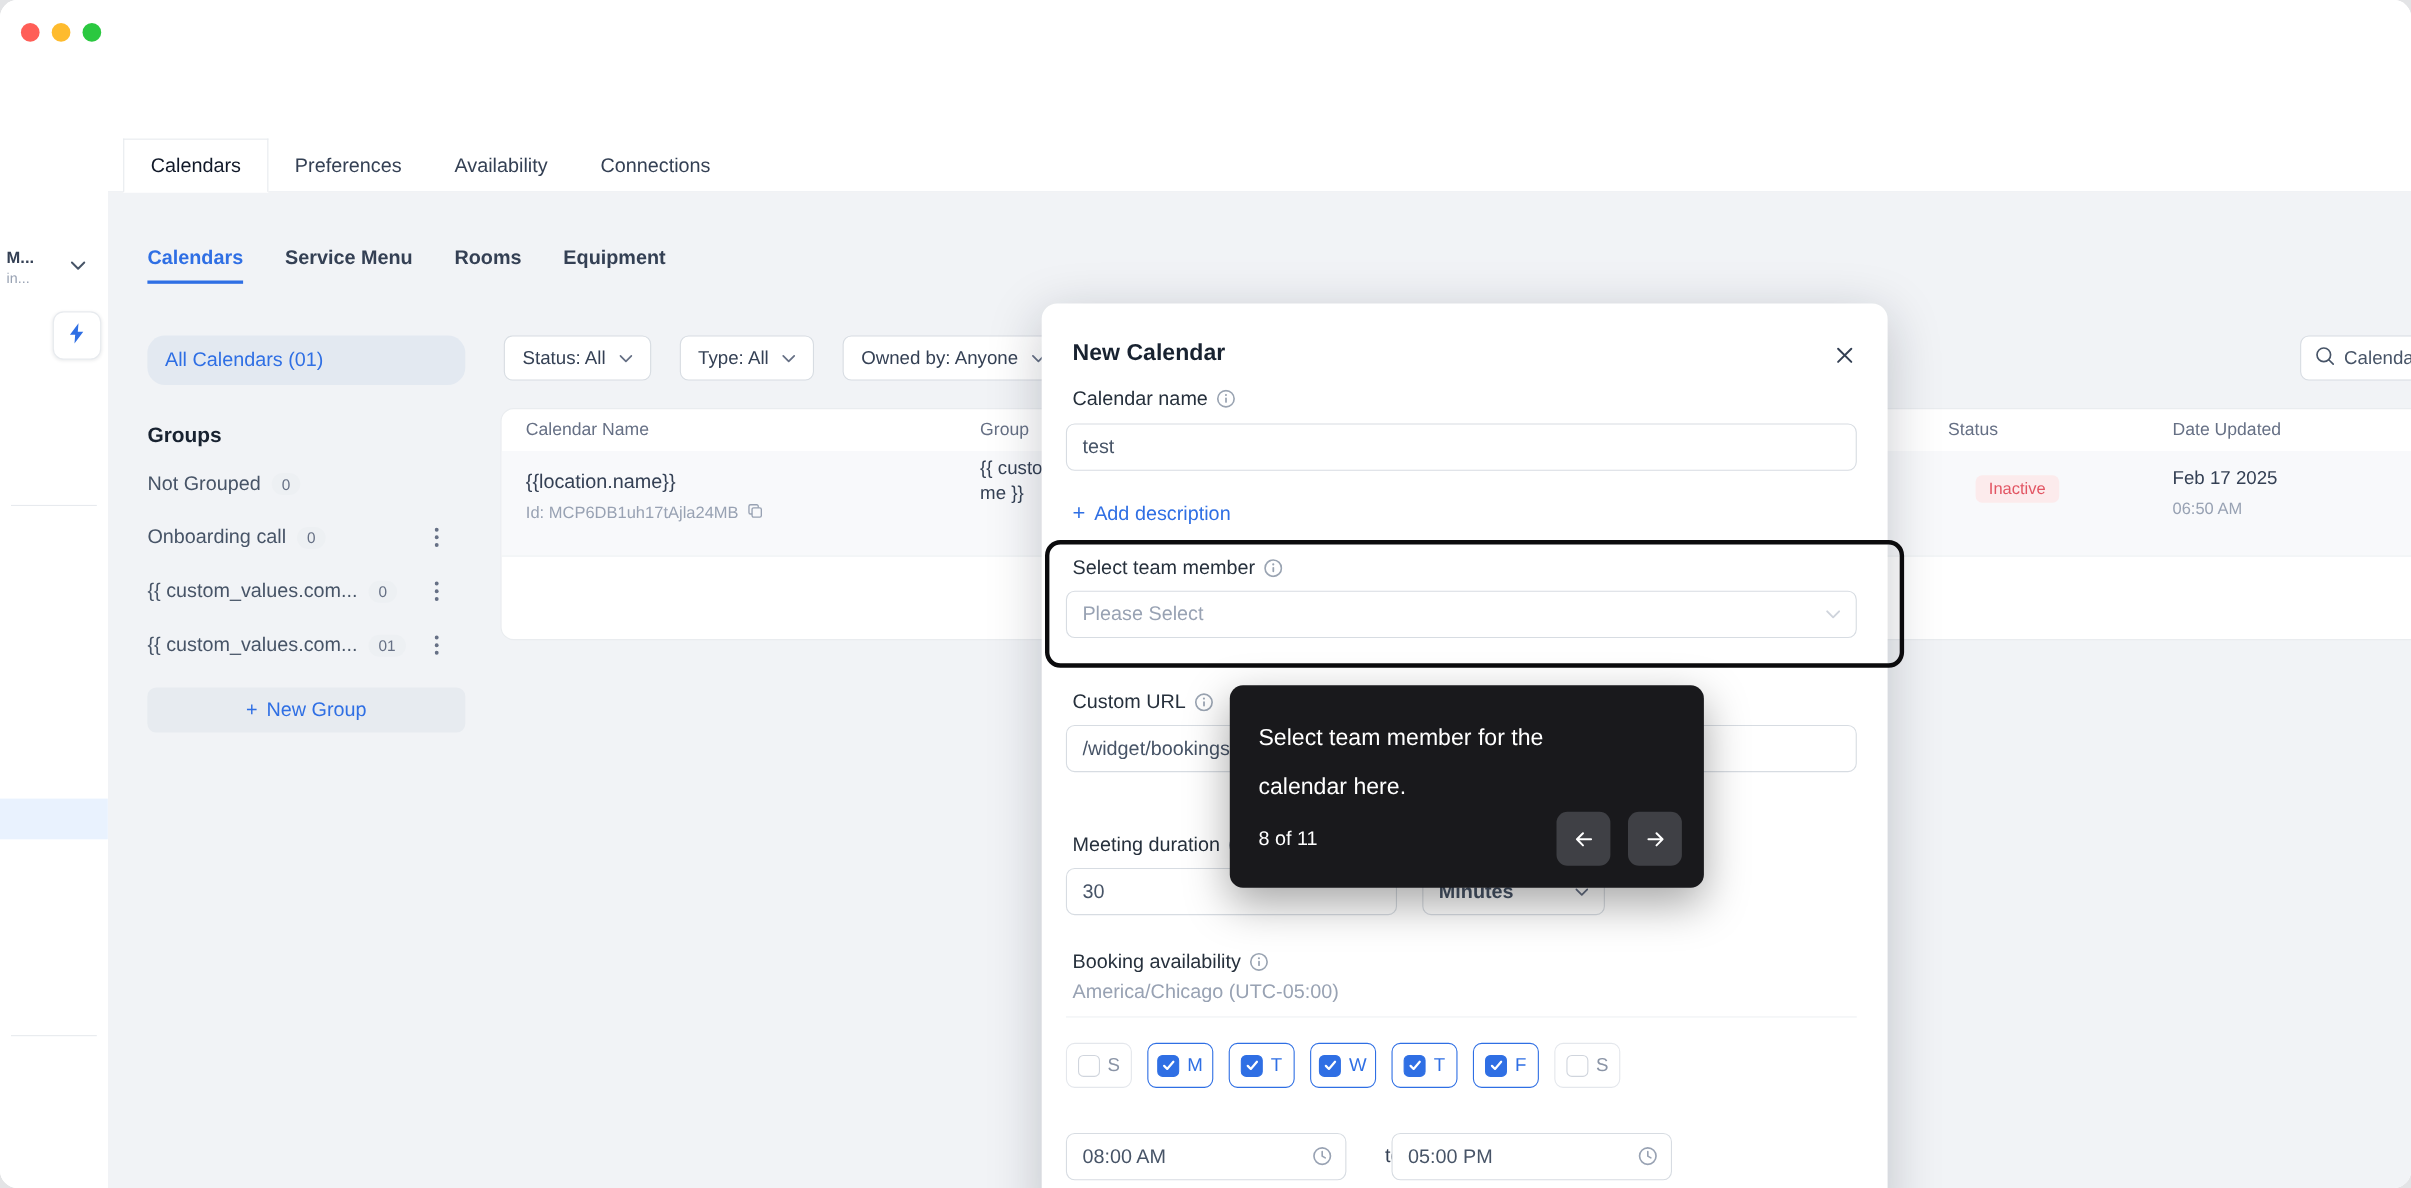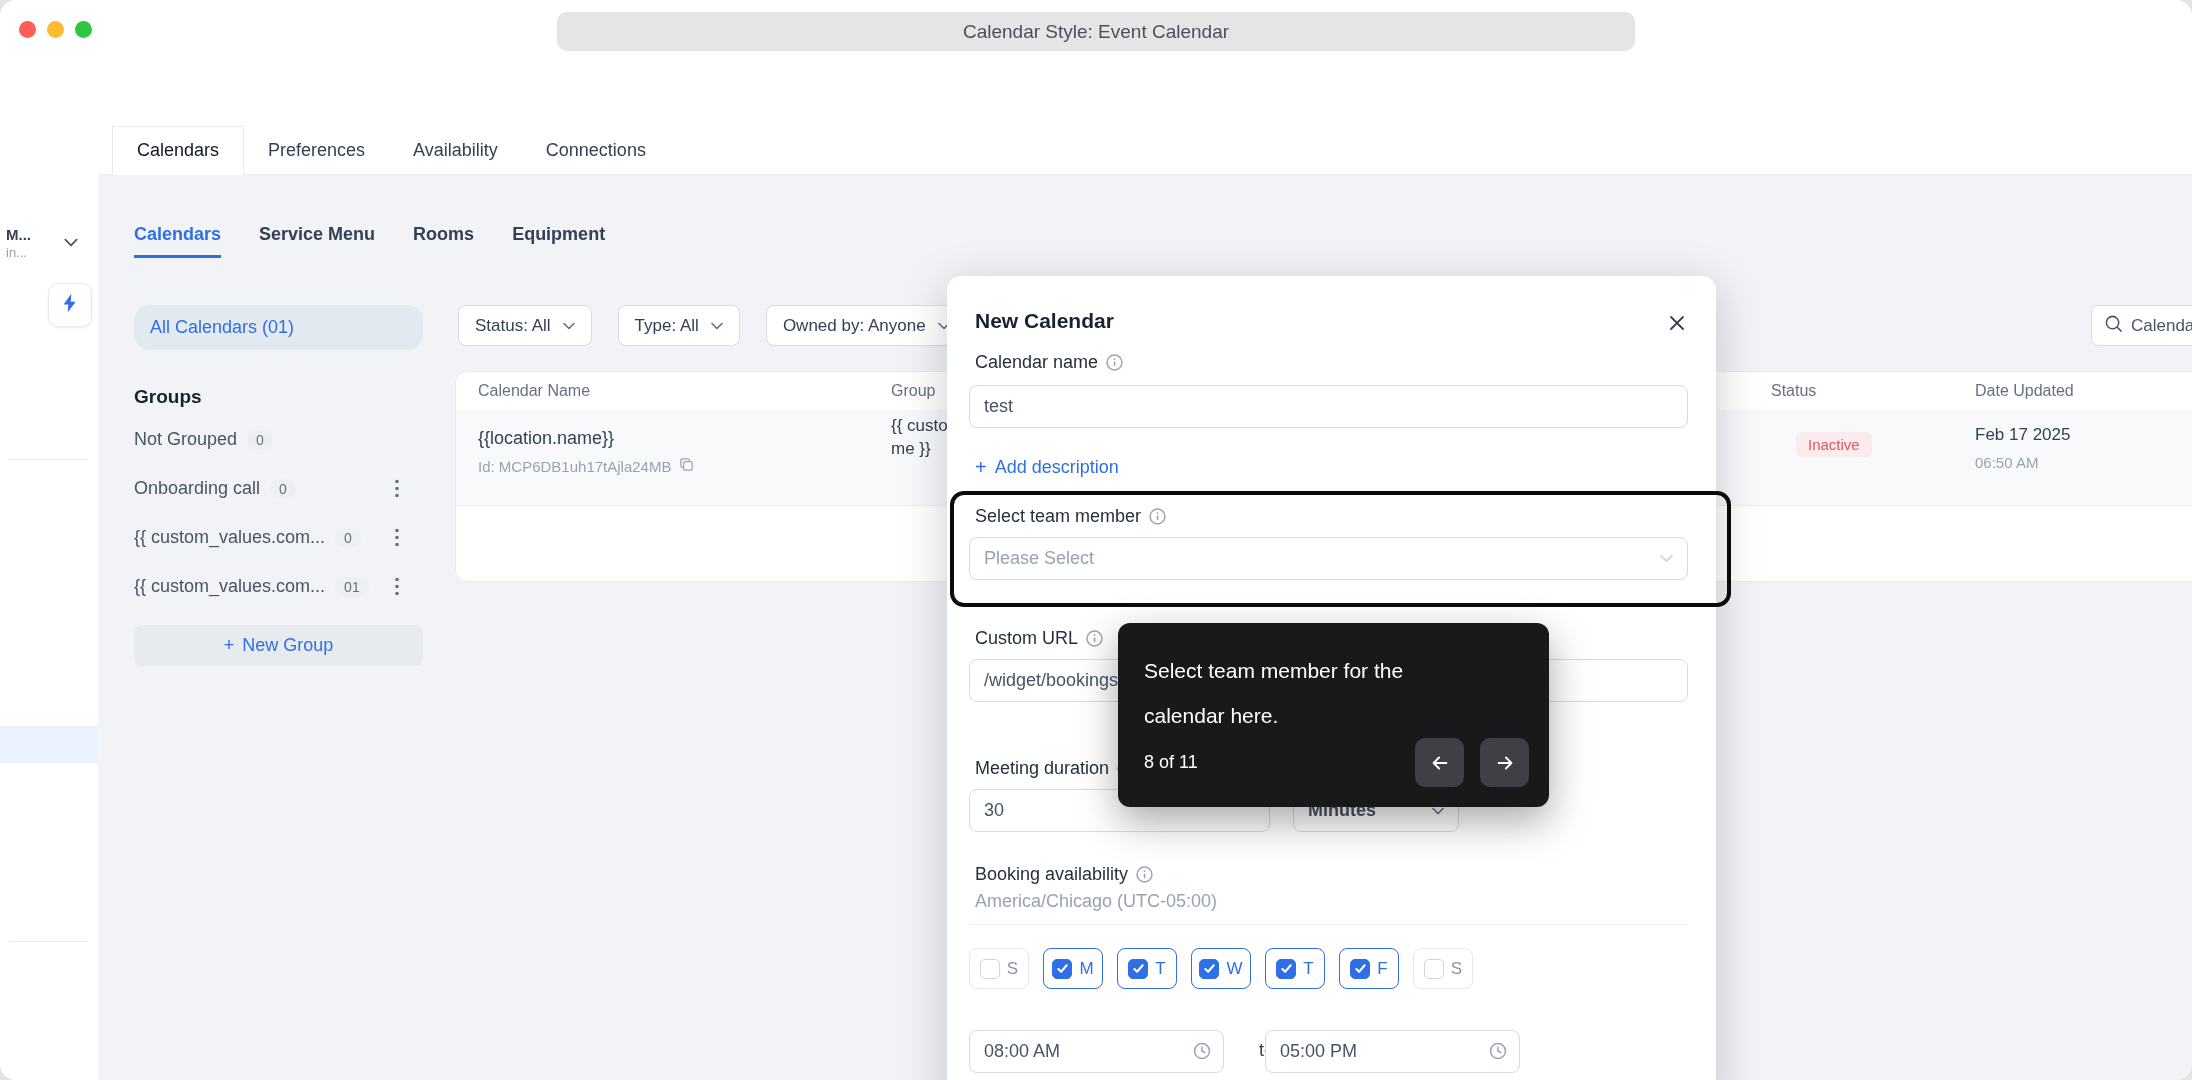--- a/index.html
+++ b/index.html
@@ -129,21 +129,20 @@
 
 <div class="stage">
 <div class="window">
 
   <div class="titlebar">
     <div class="traffic">
       <div class="tl red"></div>
       <div class="tl yellow"></div>
       <div class="tl green"></div>
     </div>
-    <div class="title-pill">Calendar Style: Event Calendar</div>
   </div>
 
   <div class="content-bg"></div>
 
   <div class="strip">
     <div class="loc">
       <span class="loc-label">M...</span>
       <span class="loc-sub">in...</span>
     </div>
     <span class="loc-chevron">

